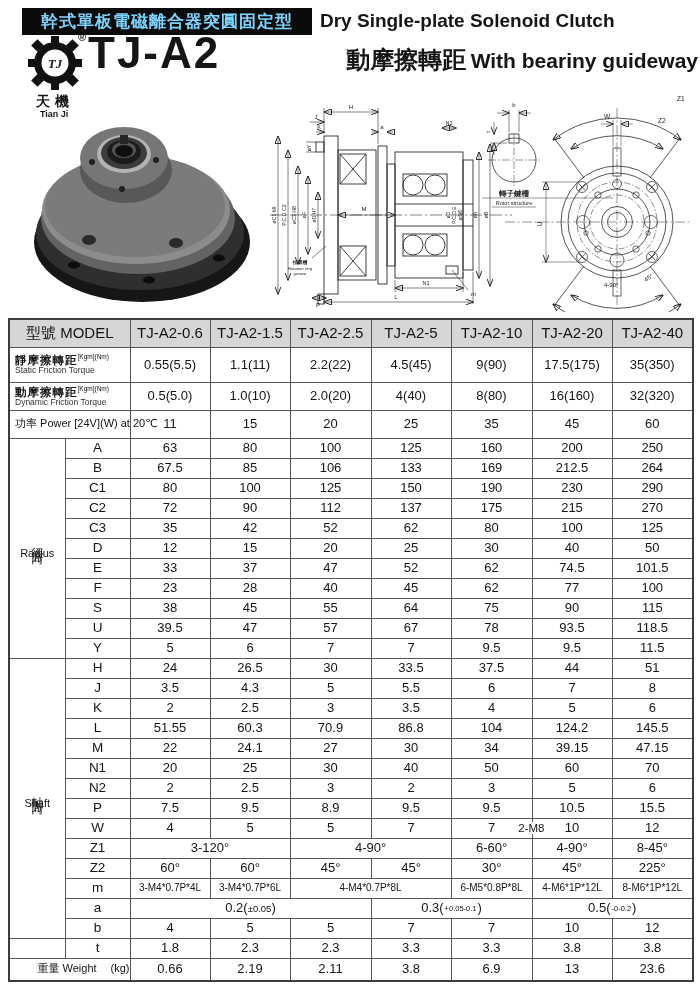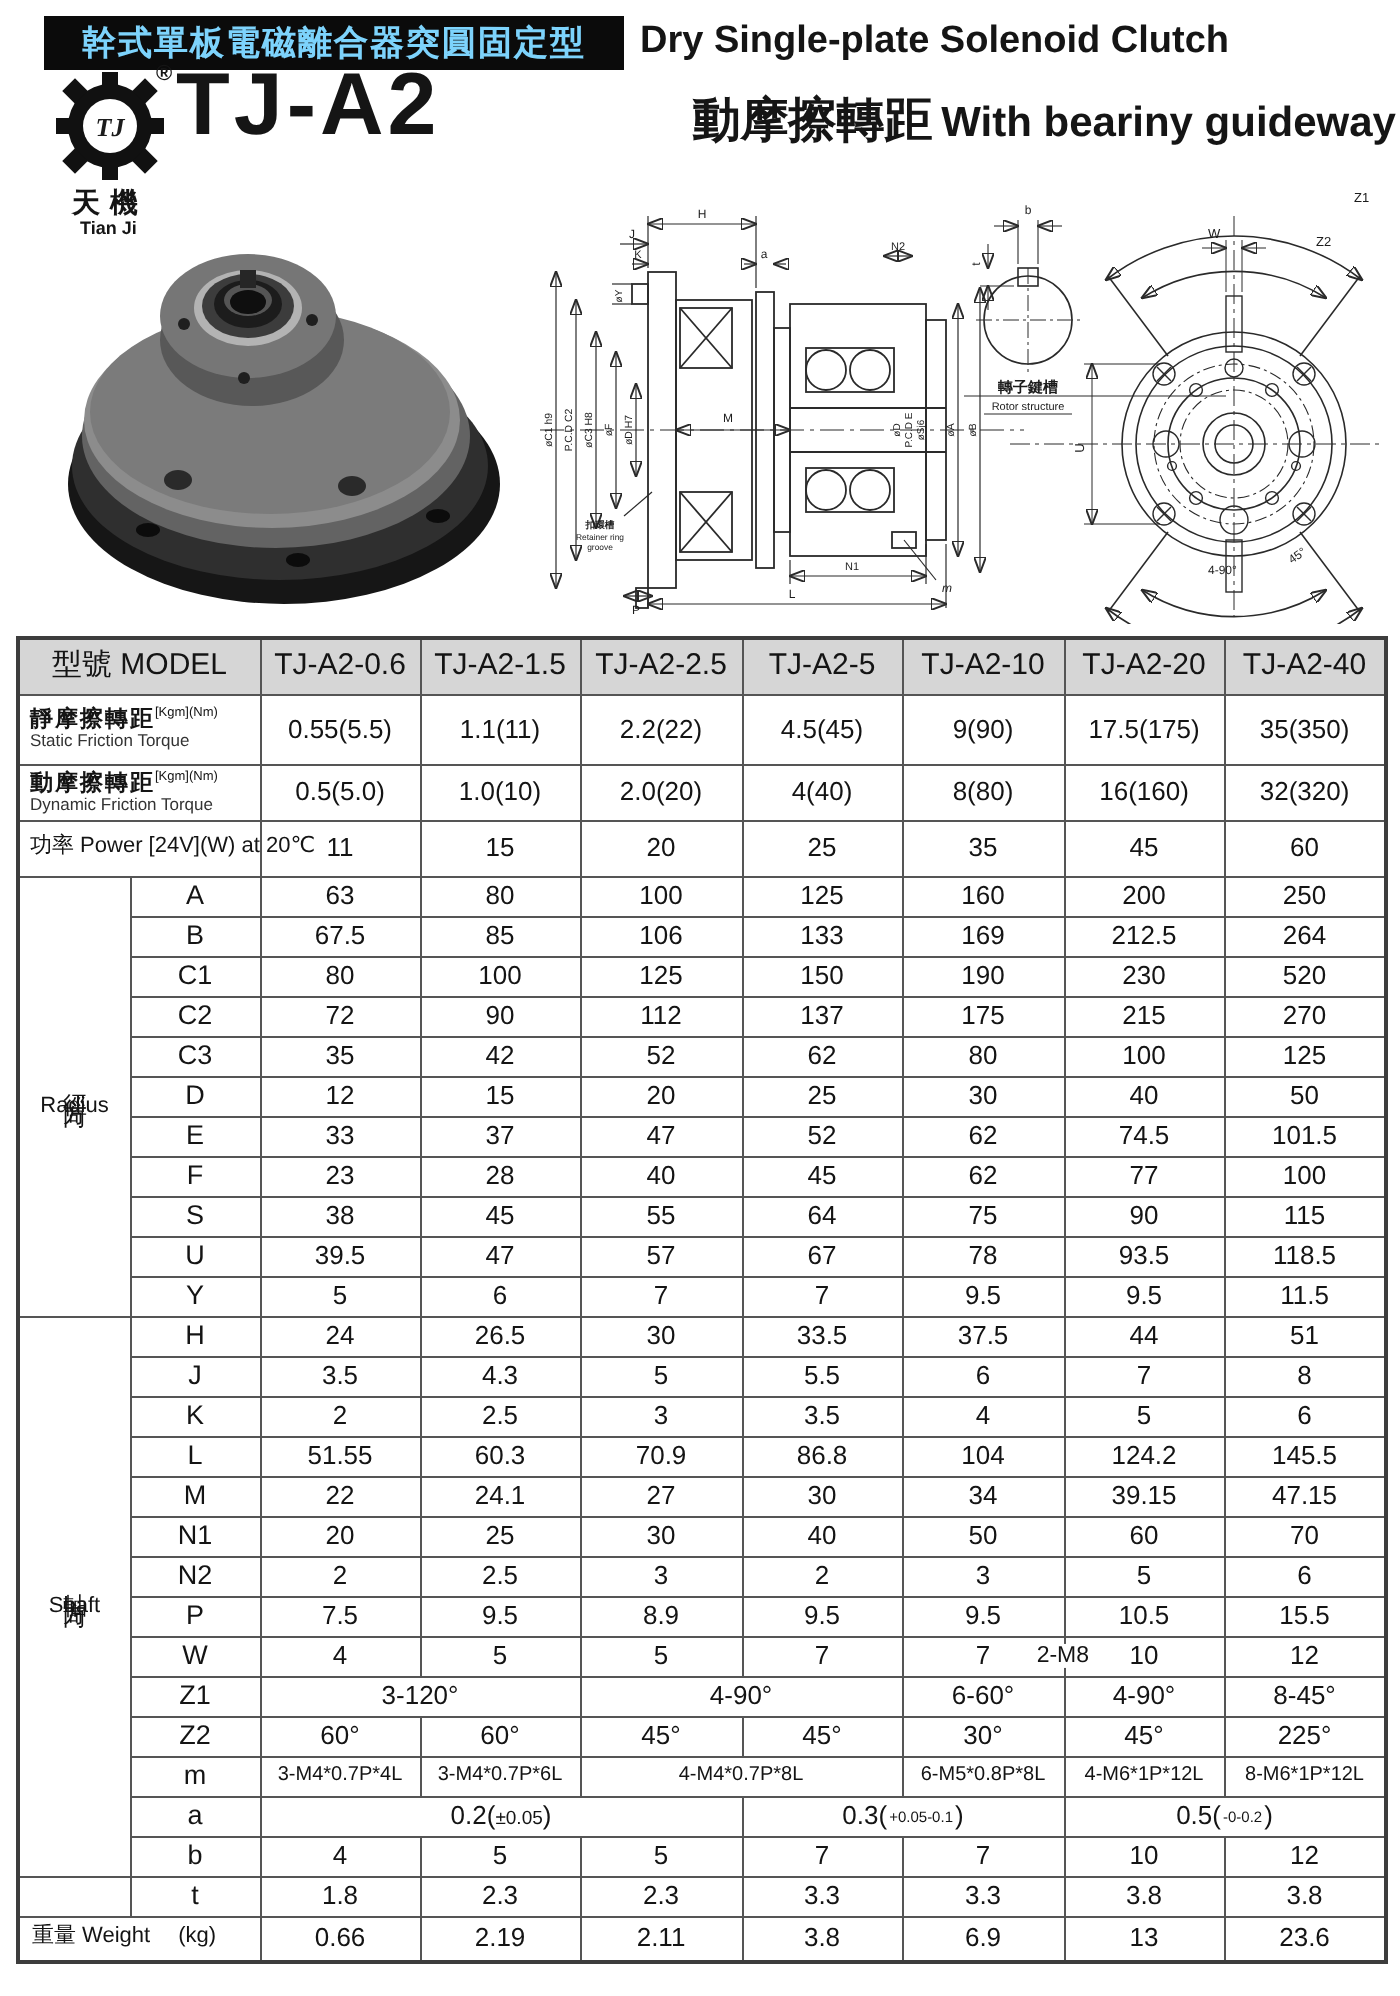--- a/index.html
+++ b/index.html
@@ -40,21 +40,21 @@
   td.dim{font-size:13.5px}
   td.group-cell{vertical-align:middle}
   .gzh{writing-mode:vertical-rl;margin:0 auto;font-size:12px;letter-spacing:3px}
   .gen{font-size:11px;margin-top:2px}
   td.rel{position:relative;overflow:visible}
   .annot{position:absolute;right:-16px;top:50%;transform:translateY(-50%);
     background:#fff;padding:0 3px;font-size:11.5px;z-index:5}
   .stack{display:inline-flex;font-size:7.5px;line-height:1.05;
     vertical-align:middle;text-align:left;margin:0 1px}
   .mid{font-size:9.5px}
-  td.wlabel{text-align:left;padding-left:6px;font-size:11px}
+  td.wlabel{text-align:right;padding-left:6px;font-size:11px}
   td.wlabel .unit{margin-left:14px}
 </style>
 </head>
 <body>
 
 <div class="abs titlebar">幹式單板電磁離合器突圓固定型</div>
 <div class="abs title-en">Dry Single-plate Solenoid Clutch</div>
 
 <svg class="abs logo" viewBox="0 0 58 58">
   <g>
@@ -383,21 +383,21 @@
           <td class="val">264</td>
         </tr>
         <tr class="r20">
           <td class="dim">C1</td>
           <td class="val">80</td>
           <td class="val">100</td>
           <td class="val">125</td>
           <td class="val">150</td>
           <td class="val">190</td>
           <td class="val">230</td>
-          <td class="val">520</td>
+          <td class="val">290</td>
         </tr>
         <tr class="r20">
           <td class="dim">C2</td>
           <td class="val">72</td>
           <td class="val">90</td>
           <td class="val">112</td>
           <td class="val">137</td>
           <td class="val">175</td>
           <td class="val">215</td>
           <td class="val">270</td>

